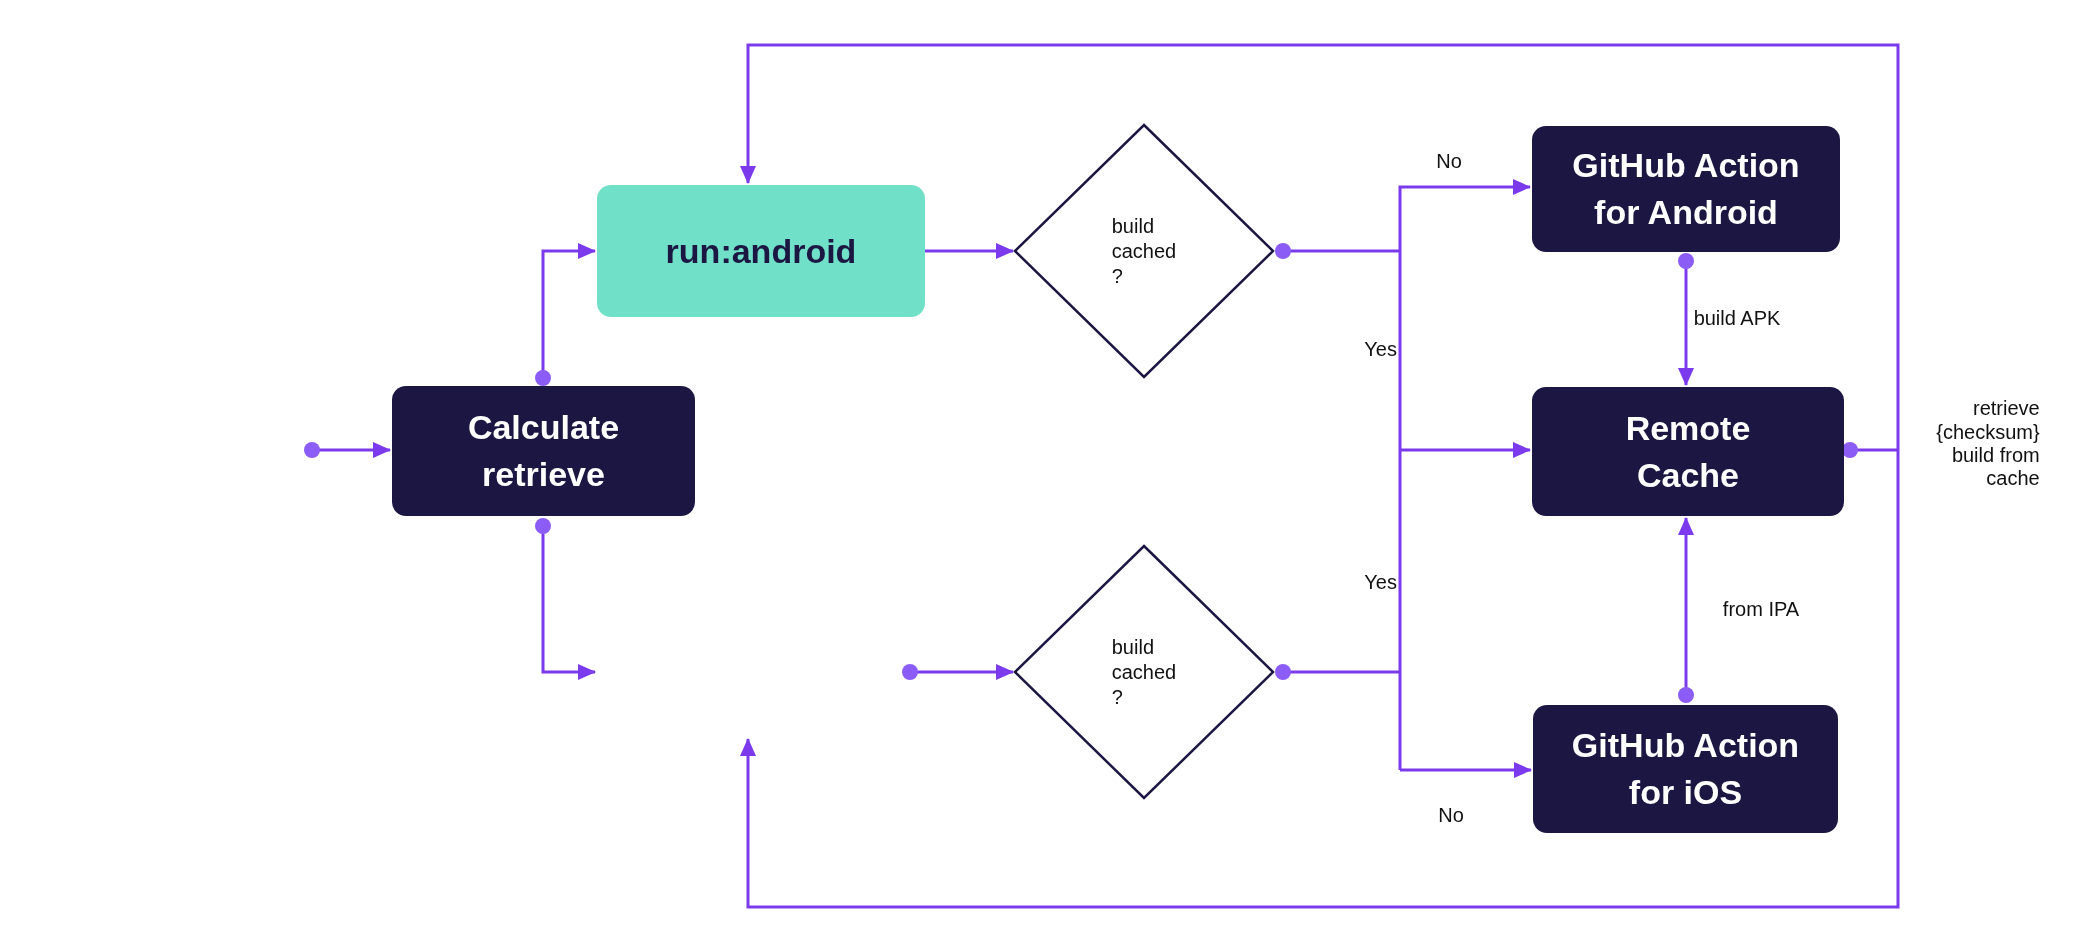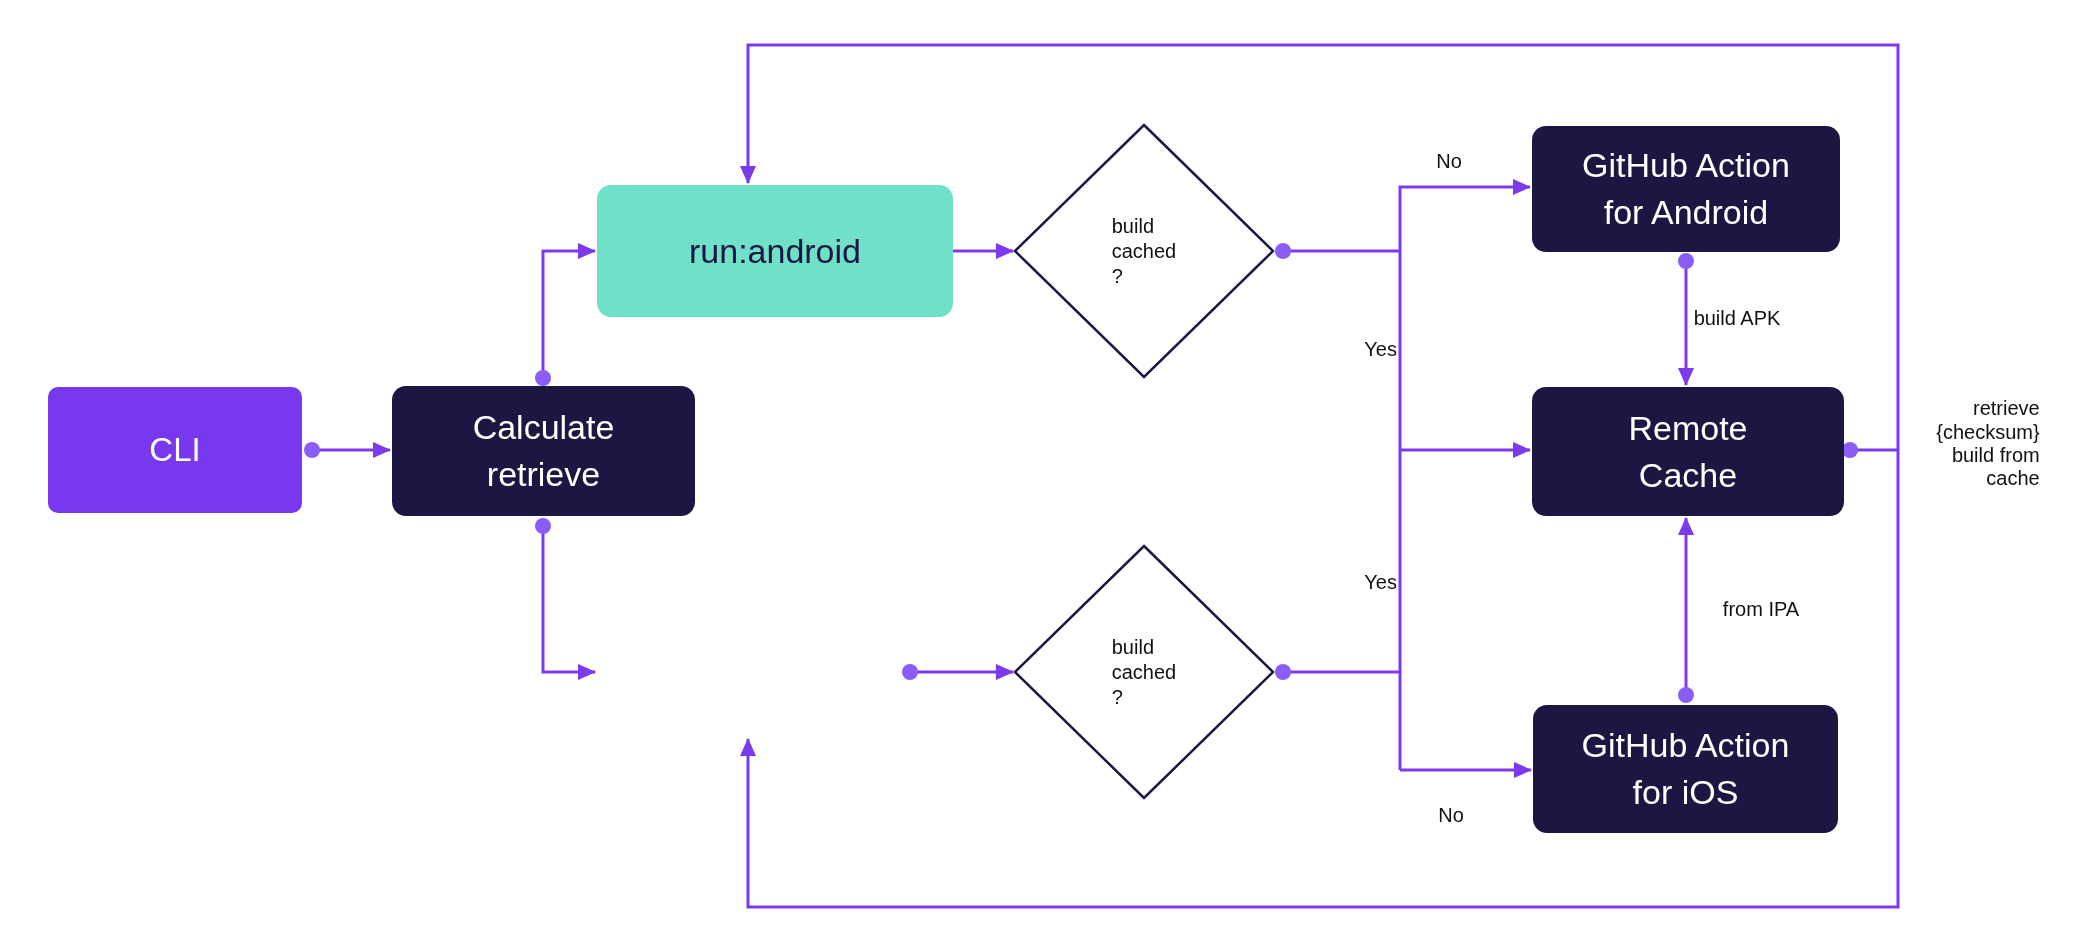--- a/index.html
+++ b/index.html
@@ -14,21 +14,21 @@
   .wire{fill:none;stroke:var(--edge,#7C3AED);stroke-width:3;}
   .arrowhead-shape{fill:var(--edge,#7C3AED);}
   .dot{fill:var(--connector-dot,#8B5CF6);}
   .diamond-shape{fill:#ffffff;stroke:var(--decision-border,#1B1642);stroke-width:2.5;}
 
   .node{
     position:absolute;z-index:2;
     display:flex;align-items:center;justify-content:center;
     text-align:center;
     border-radius:14px;
-    font-size:34px;font-weight:400;line-height:1.38;
+    font-size:34px;font-weight:700;line-height:1.38;
     white-space:pre-line;
     color:#ffffff;
   }
   .node-purple{background:var(--node-purple,#7838EE);}
   .node-dark{background:var(--node-dark,#1B1642);}
   .node-teal{background:var(--node-teal,#71E0C8);color:var(--node-dark,#1B1642);}
   .node-lilac{background:var(--node-light-purple,#AB8BF6);}
 
   .diamond-label{
     position:absolute;z-index:2;
@@ -97,26 +97,25 @@
     <circle class="dot" cx="543" cy="526" r="8"></circle>
     <circle class="dot" cx="910" cy="251" r="8"></circle>
     <circle class="dot" cx="910" cy="672" r="8"></circle>
     <circle class="dot" cx="1283" cy="251" r="8"></circle>
     <circle class="dot" cx="1283" cy="672" r="8"></circle>
     <circle class="dot" cx="1686" cy="261" r="8"></circle>
     <circle class="dot" cx="1686" cy="695" r="8"></circle>
     <circle class="dot" cx="1850" cy="450" r="8"></circle>
   </svg>
 
-  <div class="node node-purple" style="left:48px;top:387px;width:254px;height:126px;border-radius:10px;font-size:33px;">CLI</div>
 
   <div class="node node-dark" style="left:392px;top:386px;width:303px;height:130px;">Calculate
 retrieve</div>
 
-  <div class="node node-teal" style="left:597px;top:185px;width:356px;height:132px;">run:android</div>
+  <div class="node node-teal" style="left:597px;top:185px;width:328px;height:132px;">run:android</div>
 
 
   <div class="node node-dark" style="left:1532px;top:126px;width:308px;height:126px;">GitHub Action
 for Android</div>
 
   <div class="node node-dark" style="left:1532px;top:387px;width:312px;height:129px;">Remote
 Cache</div>
 
   <div class="node node-dark" style="left:1533px;top:705px;width:305px;height:128px;">GitHub Action
 for iOS</div>

